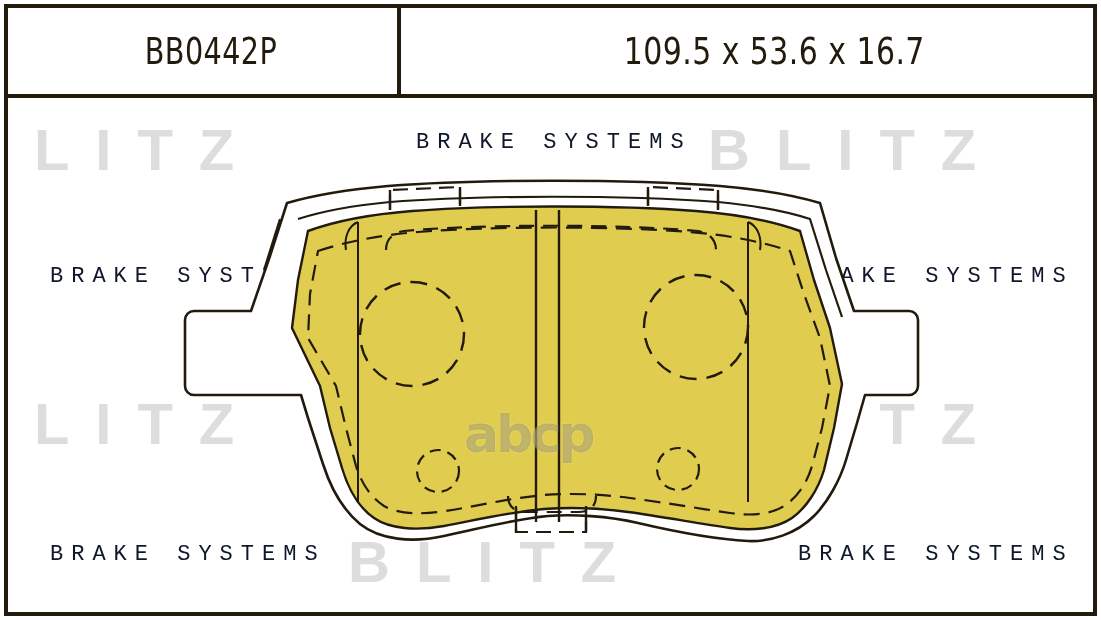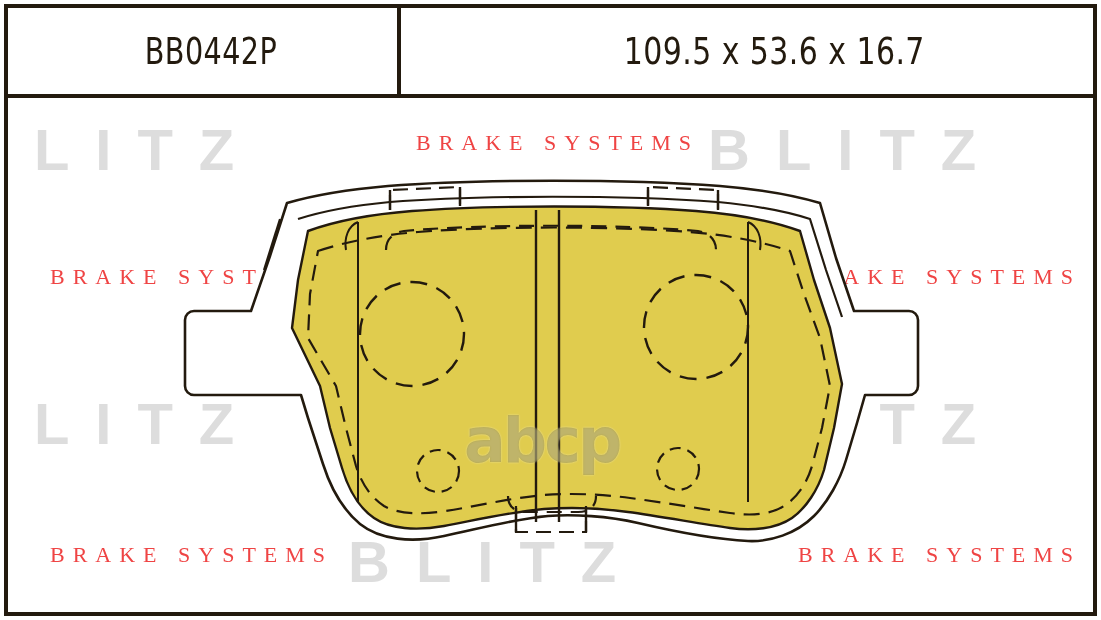--- a/index.html
+++ b/index.html
@@ -99,45 +99,45 @@
     user-select: none;
   }
   .wm.big {
     font-family: "Liberation Sans", sans-serif;
     font-weight: bold;
     font-size: 58px;
     letter-spacing: 26px;
     color: #dddddd;
   }
   .wm.small {
-    font-family: Liberation Serif, serif;
+    font-family: Liberation Mono, monospace;
     font-weight: normal;
     font-size: 22px;
     letter-spacing: 8px;
-    color: #ef4444;
+    color: #0f172a;
   }
 
   
   .drawing {
     position: absolute;
     left: 8px;
     top: 98px;
     width: 1085px;
     height: 514px;
   }
   .drawing svg { display: block; }
 
   
   .abcp {
     position: absolute;
     left: 464px;
     top: 404px;
     font-family: "DejaVu Sans", sans-serif;
     font-weight: bold;
-    font-size: 62px;
+    font-size: 52px;
     letter-spacing: -3px;
     color: rgba(120, 110, 30, 0.40);
     text-shadow: 0 0 2px rgba(255,255,255,0.45);
     user-select: none;
     pointer-events: none;
   }
 </style>
 </head>
 <body>
 

